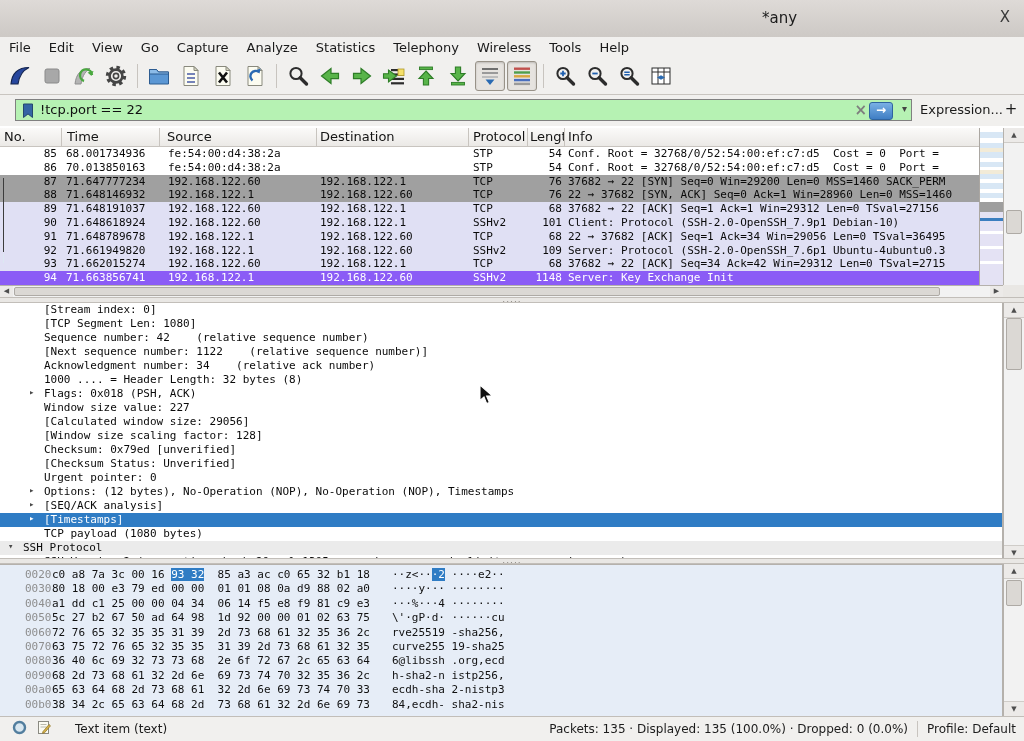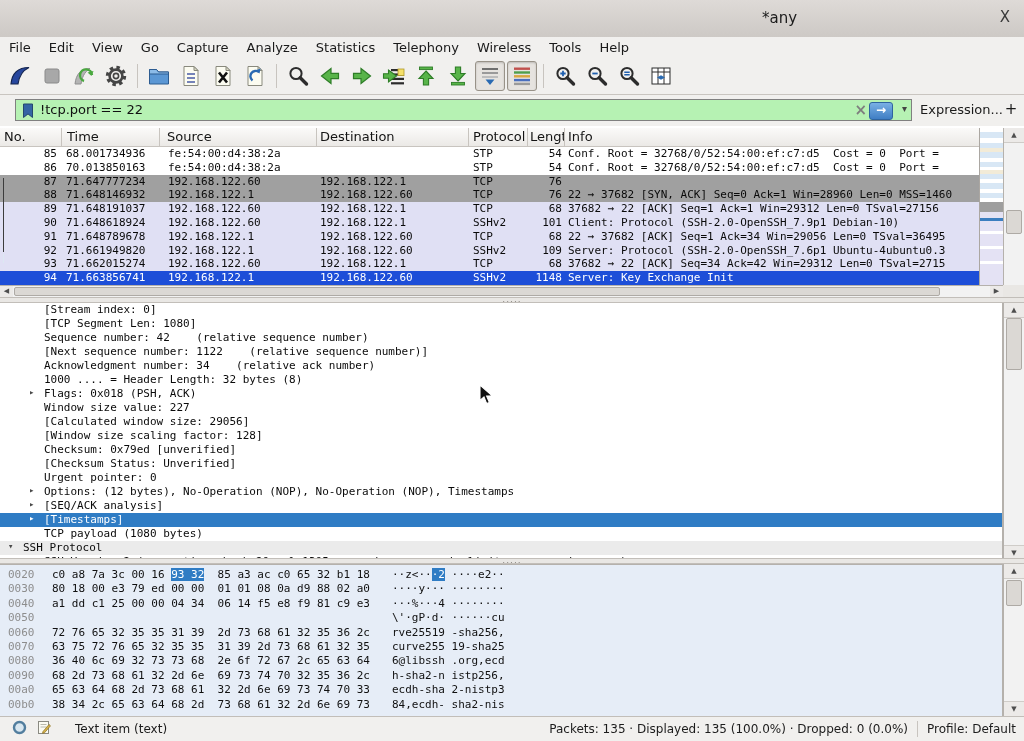--- a/index.html
+++ b/index.html
@@ -43,21 +43,21 @@
   .plh-cell{border-right:1px solid #c8c4bf;font-size:13px;color:#141414;line-height:18px;
             overflow:hidden;white-space:nowrap;}
   .plh-cell:nth-child(1){padding-left:4px}.plh-cell:nth-child(2){padding-left:5px}
   .plh-cell:nth-child(3){padding-left:7px}.plh-cell:nth-child(4){padding-left:3px}
   .plh-cell:nth-child(5){padding-left:4px}.plh-cell:nth-child(6){padding-left:2px}
   .plh-cell:nth-child(7){padding-left:3px;border-right:none}
   .plrows{position:absolute;left:0;top:21px;width:979px;height:138px;overflow:hidden;background:#fff;}
   .plrow{display:grid;grid-template-columns:62px 98px 157px 152px 59px 37px 414px;height:13.8px;
          line-height:13.9px;font:11px "DejaVu Sans Mono",monospace;white-space:pre;color:#0a0a0a;}
   .r-white{background:#ffffff}.r-gray{background:#a0a0a0}.r-lav{background:#e0e0f4}
-  .r-sel{background:#1d4ed8;color:#fff}
+  .r-sel{background:#8b5cf6;color:#fff}
   .c-no{text-align:right;padding-right:5px}.c-time{padding-left:4px}.c-src{padding-left:8px}
   .c-dst{padding-left:3px}.c-proto{padding-left:4px}.c-len{text-align:right;padding-right:3px}
   .c-info{padding-left:3px;overflow:hidden}
   .stream-line{position:absolute;left:3px;top:52px;width:1px;height:74px;background:#3c3c3c;}
   .stream-line2{position:absolute;left:3px;top:128px;width:1px;height:9px;background:#dce8f2;}
   .minimap{position:absolute;left:979px;top:2px;width:24px;height:283px;border-left:1px solid #aba7a2;box-sizing:border-box;}
   .minimap div{width:100%;}
   
   .vsb{position:absolute;width:21px;background:#f2f2f2;border-left:1px solid #b5b1ac;box-sizing:border-box;}
   .sb-up,.sb-down,.sb-left,.sb-right{position:absolute;width:100%;height:14px;font-size:7px;color:#4e4e4e;
@@ -79,21 +79,21 @@
          white-space:pre;padding-left:44px;color:#0a0a0a;}
   .dline.l0{padding-left:23px}
   .darrow{position:absolute;left:29px;top:0px;font-size:9px;color:#4a4a4a;}
   .l0 .darrow{left:8px}
   .dsel{background:#2f7cc4;color:#fff}.dsel .darrow{color:#fff}
   .dhl{background:#ebebeb}
   
   .hexpane{position:absolute;left:0;top:564px;width:1003px;height:152px;background:#e6edf7;overflow:hidden;
            border-right:1px solid #b5b1ac;border-top:1px solid #b5b1ac;box-sizing:border-box;padding-top:3px;}
   .hrow{position:relative;height:14.4px;line-height:14.5px;font:11px "DejaVu Sans Mono",monospace;white-space:pre;color:#101010;}
-  .hoff{position:absolute;left:8px;color:#8d8d8d}
+  .hoff{position:absolute;left:25px;color:#8d8d8d}
   .hhex{position:absolute;left:52px}
   .hascii{position:absolute;left:392px}
   .hlsel{background:#2f7cc4;color:#fff}
   
   .statusbar{position:absolute;left:0;top:716px;width:1024px;height:25px;background:#f1f0ee;
              border-top:1px solid #c2beb9;box-sizing:border-box;display:flex;align-items:center;font-size:12px;color:#1c1c1c;}
   .sb-lefticons{display:flex;align-items:center;gap:10px;margin-left:12px;}
   .sb-text{margin-left:24px;}
   .sb-spacer{flex:1}
   .sb-div{width:1px;height:16px;background:#c8c4bf;margin:0 9px;}
@@ -334,21 +334,21 @@
         <div class="plh-cell">Time</div>
         <div class="plh-cell">Source</div>
         <div class="plh-cell">Destination</div>
         <div class="plh-cell">Protocol</div>
         <div class="plh-cell">Length</div>
         <div class="plh-cell">Info</div>
       </div>
     <div class="plrows" id="plrows">
         <div class="plrow r-white"><div class="c-no">85</div><div class="c-time">68.001734936</div><div class="c-src">fe:54:00:d4:38:2a</div><div class="c-dst"></div><div class="c-proto">STP</div><div class="c-len">54</div><div class="c-info">Conf. Root = 32768/0/52:54:00:ef:c7:d5  Cost = 0  Port =</div></div>
         <div class="plrow r-white"><div class="c-no">86</div><div class="c-time">70.013850163</div><div class="c-src">fe:54:00:d4:38:2a</div><div class="c-dst"></div><div class="c-proto">STP</div><div class="c-len">54</div><div class="c-info">Conf. Root = 32768/0/52:54:00:ef:c7:d5  Cost = 0  Port =</div></div>
-        <div class="plrow r-gray"><div class="c-no">87</div><div class="c-time">71.647777234</div><div class="c-src">192.168.122.60</div><div class="c-dst">192.168.122.1</div><div class="c-proto">TCP</div><div class="c-len">76</div></div>
+        <div class="plrow r-gray"><div class="c-no">87</div><div class="c-time">71.647777234</div><div class="c-src">192.168.122.60</div><div class="c-dst">192.168.122.1</div><div class="c-proto">TCP</div><div class="c-len">76</div><div class="c-info">37682 → 22 [SYN] Seq=0 Win=29200 Len=0 MSS=1460 SACK_PERM</div></div>
         <div class="plrow r-gray"><div class="c-no">88</div><div class="c-time">71.648146932</div><div class="c-src">192.168.122.1</div><div class="c-dst">192.168.122.60</div><div class="c-proto">TCP</div><div class="c-len">76</div><div class="c-info">22 → 37682 [SYN, ACK] Seq=0 Ack=1 Win=28960 Len=0 MSS=1460</div></div>
         <div class="plrow r-lav"><div class="c-no">89</div><div class="c-time">71.648191037</div><div class="c-src">192.168.122.60</div><div class="c-dst">192.168.122.1</div><div class="c-proto">TCP</div><div class="c-len">68</div><div class="c-info">37682 → 22 [ACK] Seq=1 Ack=1 Win=29312 Len=0 TSval=27156</div></div>
         <div class="plrow r-lav"><div class="c-no">90</div><div class="c-time">71.648618924</div><div class="c-src">192.168.122.60</div><div class="c-dst">192.168.122.1</div><div class="c-proto">SSHv2</div><div class="c-len">101</div><div class="c-info">Client: Protocol (SSH-2.0-OpenSSH_7.9p1 Debian-10)</div></div>
         <div class="plrow r-lav"><div class="c-no">91</div><div class="c-time">71.648789678</div><div class="c-src">192.168.122.1</div><div class="c-dst">192.168.122.60</div><div class="c-proto">TCP</div><div class="c-len">68</div><div class="c-info">22 → 37682 [ACK] Seq=1 Ack=34 Win=29056 Len=0 TSval=36495</div></div>
         <div class="plrow r-lav"><div class="c-no">92</div><div class="c-time">71.661949820</div><div class="c-src">192.168.122.1</div><div class="c-dst">192.168.122.60</div><div class="c-proto">SSHv2</div><div class="c-len">109</div><div class="c-info">Server: Protocol (SSH-2.0-OpenSSH_7.6p1 Ubuntu-4ubuntu0.3</div></div>
         <div class="plrow r-lav"><div class="c-no">93</div><div class="c-time">71.662015274</div><div class="c-src">192.168.122.60</div><div class="c-dst">192.168.122.1</div><div class="c-proto">TCP</div><div class="c-len">68</div><div class="c-info">37682 → 22 [ACK] Seq=34 Ack=42 Win=29312 Len=0 TSval=2715</div></div>
         <div class="plrow r-sel"><div class="c-no">94</div><div class="c-time">71.663856741</div><div class="c-src">192.168.122.1</div><div class="c-dst">192.168.122.60</div><div class="c-proto">SSHv2</div><div class="c-len">1148</div><div class="c-info">Server: Key Exchange Init</div></div>
       </div>
     <div class="stream-line"></div>
     <div class="stream-line2"></div>
@@ -421,21 +421,21 @@
     <div class="sb-thumb" style="top:15px;height:52px;"></div>
     <div class="sb-down">▼</div>
   </div>
 
   <div class="splitter" style="top:558px;">.....</div>
 
   <div class="hexpane" id="hexpane">
       <div class="hrow"><span class="hoff">0020</span><span class="hhex"><span>c0 a8 7a 3c 00 16 </span><span class="hlsel">93 32</span><span>  85 a3 ac c0 65 32 b1 18</span></span><span class="hascii"><span>··z&lt;··</span><span class="hlsel">·2</span><span> ····e2··</span></span></div>
       <div class="hrow"><span class="hoff">0030</span><span class="hhex">80 18 00 e3 79 ed 00 00  01 01 08 0a d9 88 02 a0</span><span class="hascii">····y··· ········</span></div>
       <div class="hrow"><span class="hoff">0040</span><span class="hhex">a1 dd c1 25 00 00 04 34  06 14 f5 e8 f9 81 c9 e3</span><span class="hascii">···%···4 ········</span></div>
-      <div class="hrow"><span class="hoff">0050</span><span class="hascii">\'·gP·d· ······cu</span></div>
+      <div class="hrow"><span class="hoff">0050</span><span class="hhex">5c 27 b2 67 50 ad 64 98  1d 92 00 00 01 02 63 75</span><span class="hascii">\'·gP·d· ······cu</span></div>
       <div class="hrow"><span class="hoff">0060</span><span class="hhex">72 76 65 32 35 35 31 39  2d 73 68 61 32 35 36 2c</span><span class="hascii">rve25519 -sha256,</span></div>
       <div class="hrow"><span class="hoff">0070</span><span class="hhex">63 75 72 76 65 32 35 35  31 39 2d 73 68 61 32 35</span><span class="hascii">curve255 19-sha25</span></div>
       <div class="hrow"><span class="hoff">0080</span><span class="hhex">36 40 6c 69 32 73 73 68  2e 6f 72 67 2c 65 63 64</span><span class="hascii">6@libssh .org,ecd</span></div>
       <div class="hrow"><span class="hoff">0090</span><span class="hhex">68 2d 73 68 61 32 2d 6e  69 73 74 70 32 35 36 2c</span><span class="hascii">h-sha2-n istp256,</span></div>
       <div class="hrow"><span class="hoff">00a0</span><span class="hhex">65 63 64 68 2d 73 68 61  32 2d 6e 69 73 74 70 33</span><span class="hascii">ecdh-sha 2-nistp3</span></div>
       <div class="hrow"><span class="hoff">00b0</span><span class="hhex">38 34 2c 65 63 64 68 2d  73 68 61 32 2d 6e 69 73</span><span class="hascii">84,ecdh- sha2-nis</span></div>
     </div>
   <div class="vsb" style="left:1003px;top:564px;height:152px;">
     <div class="sb-up">▲</div>
     <div class="sb-thumb" style="top:16px;height:26px;"></div>

